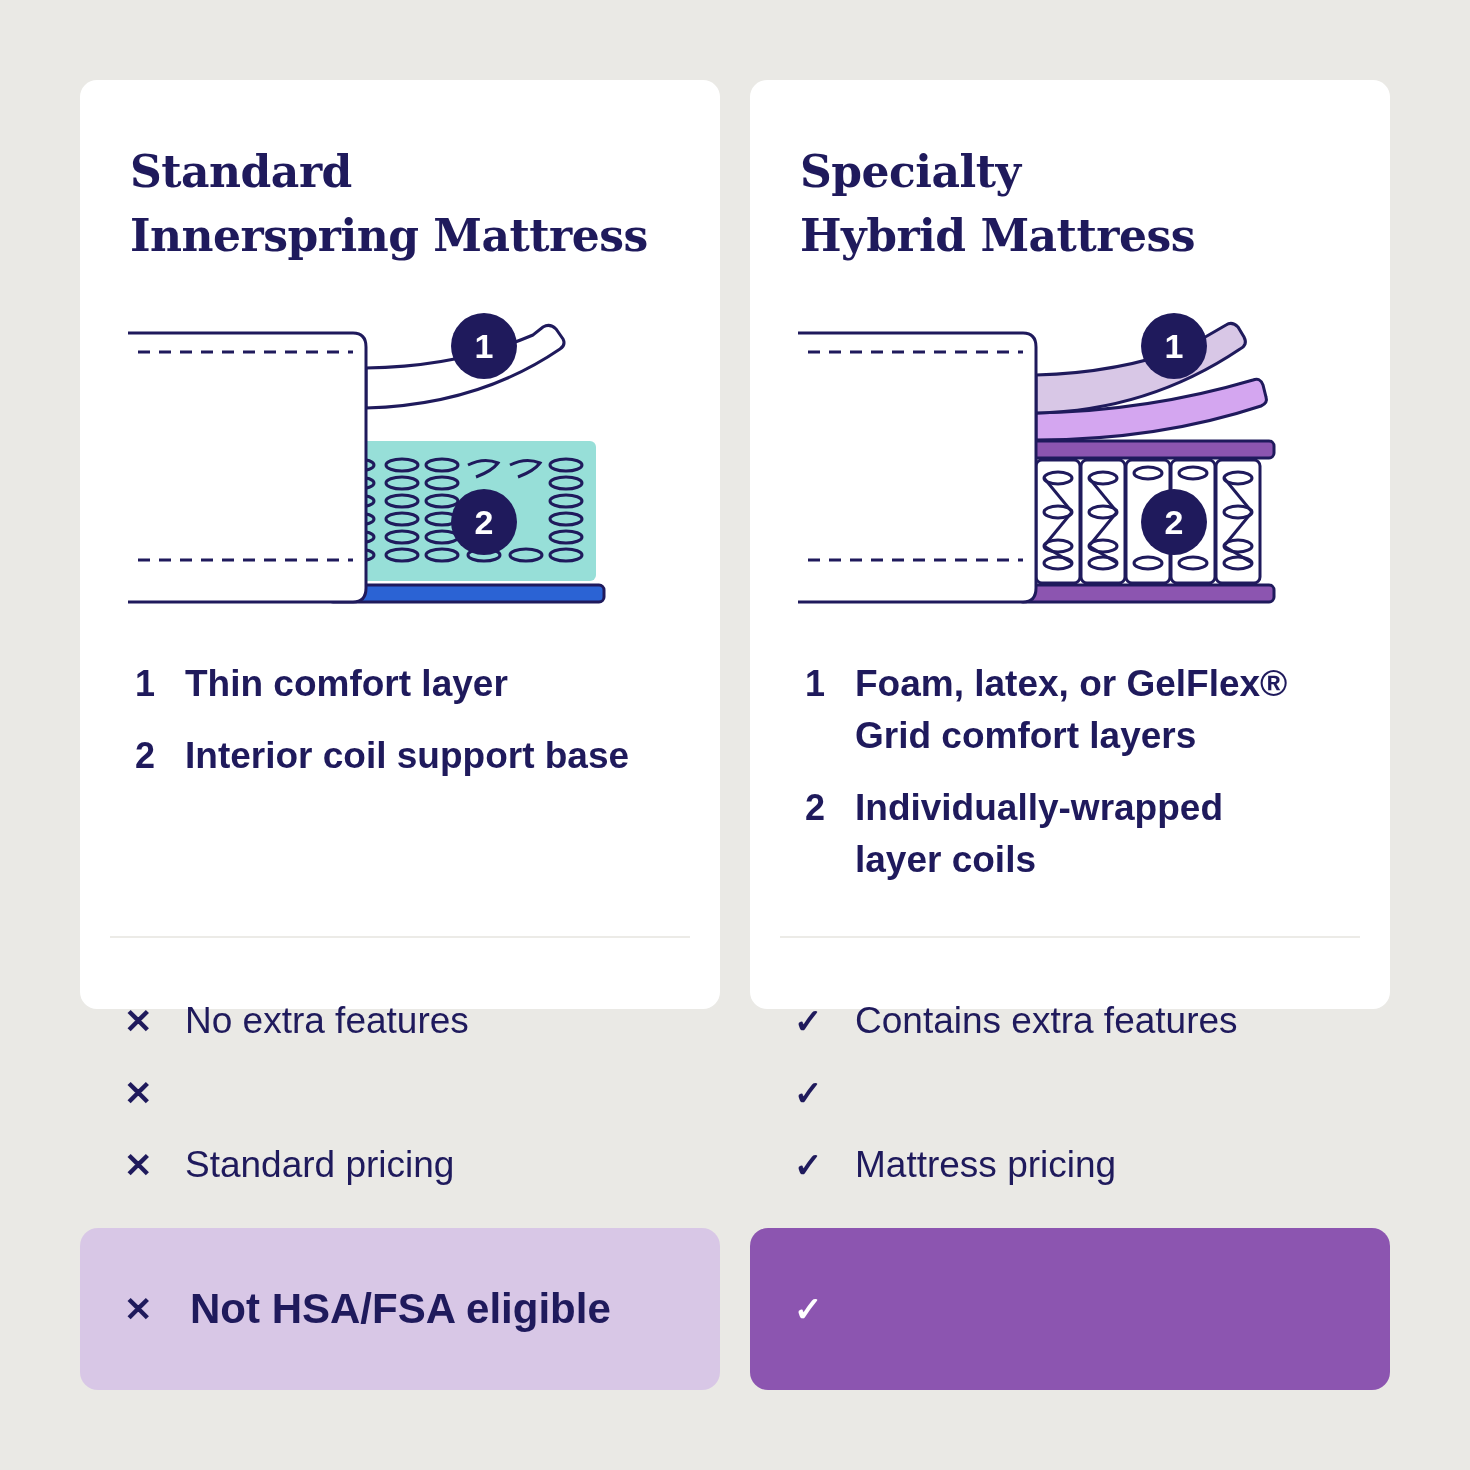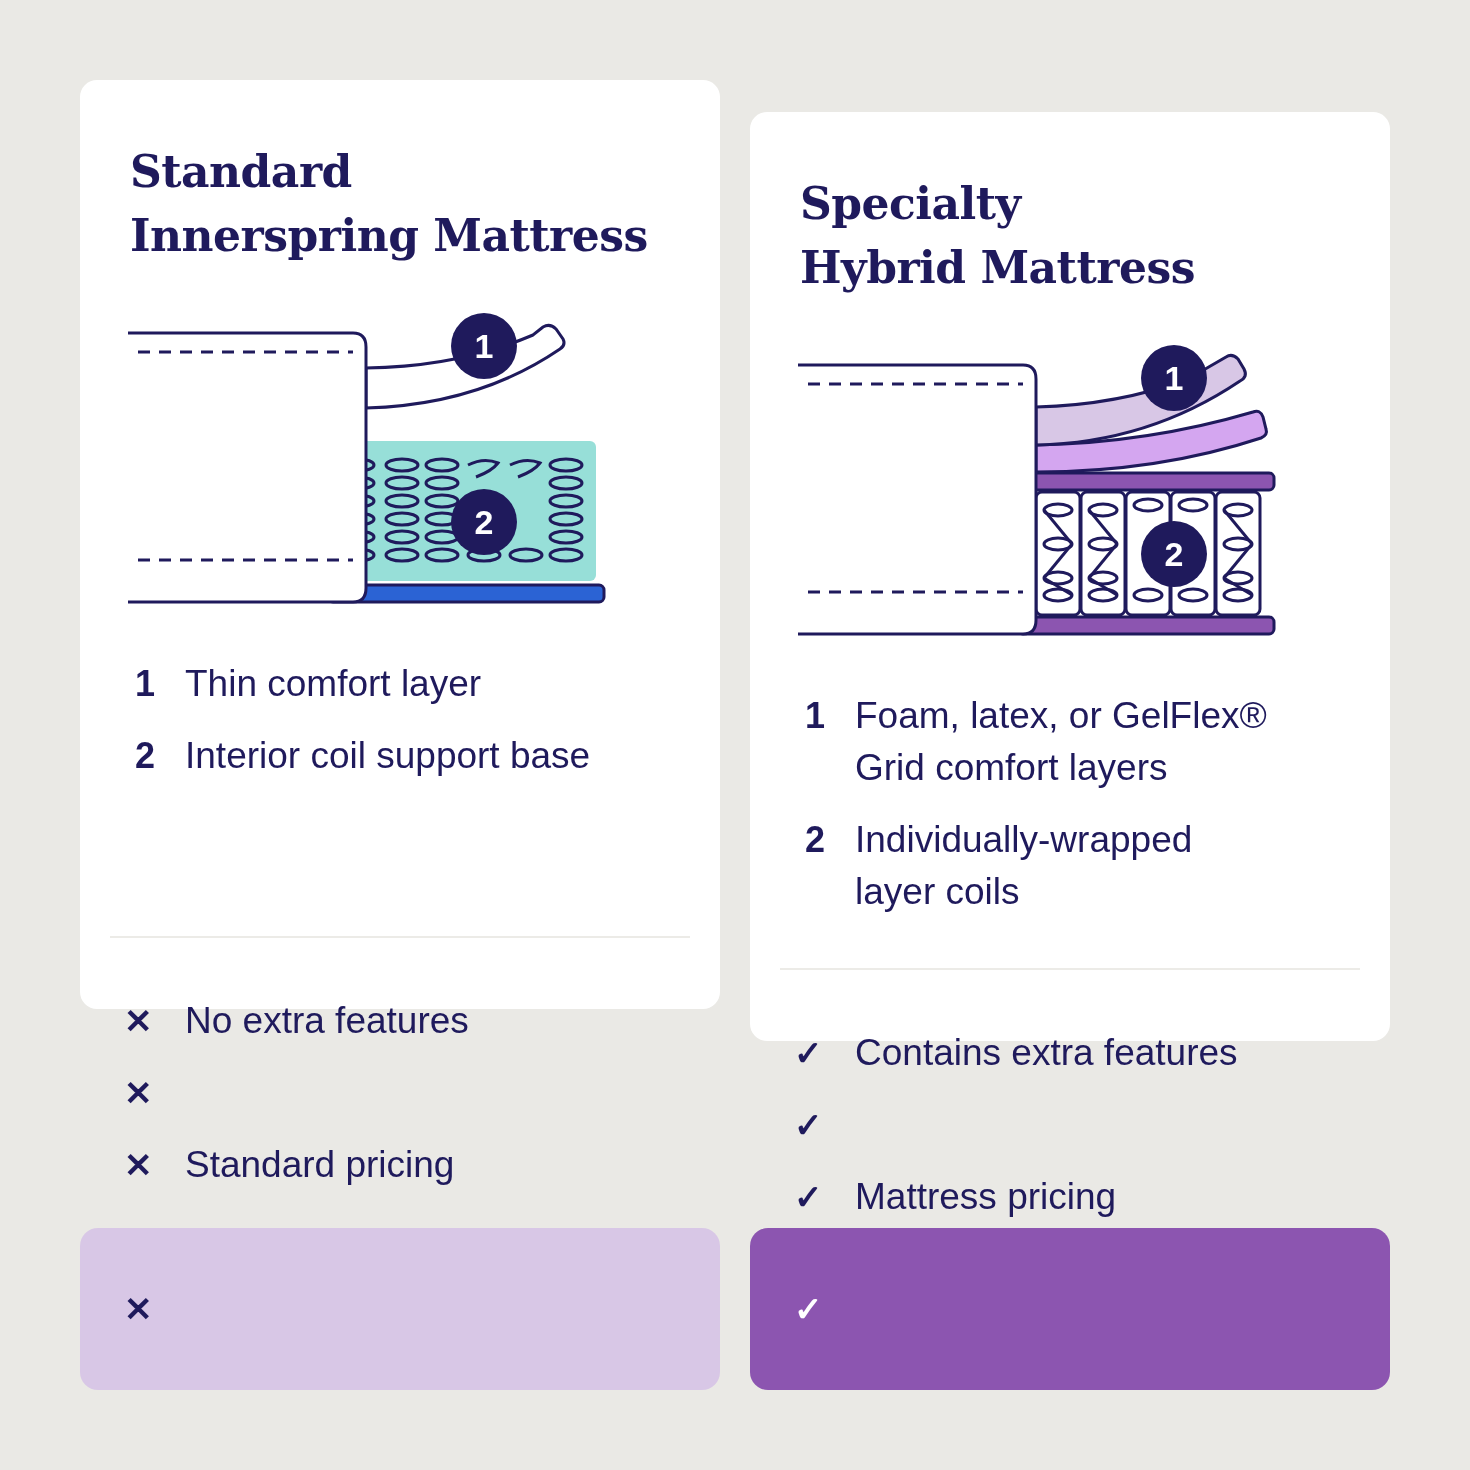--- a/index.html
+++ b/index.html
@@ -3,31 +3,31 @@
 <meta charset="utf-8">
 <style>
   * { box-sizing: border-box; margin: 0; padding: 0; }
   html, body { width: 1470px; height: 1470px; background: #EAE9E5; overflow: hidden; }
   body { position: relative; font-family: "Liberation Sans", sans-serif; color: #1F1A5C; }
   .card {
     position: absolute; top: 80px; width: 640px; height: 929px;
     background: #FFFFFF; border-radius: 17px;
   }
   .card.left { left: 80px; }
-  .card.right { left: 750px; margin-top: 32px; }
+  .card.right { left: 750px; }
   .title {
     position: absolute; left: 50px; top: 60px;
     font-family: "DejaVu Serif", serif; font-weight: bold;
     font-size: 44px; line-height: 64px; color: #1F1A5C; letter-spacing: -0.5px;
   }
   .illus { position: absolute; left: 48px; top: 225px; width: 500px; height: 300px; }
   .numlist { position: absolute; left: 50px; top: 578px; width: 560px; }
   .numitem { display: flex; margin-bottom: 20px; }
   .numitem .n { width: 55px; font-weight: bold; font-size: 36px; line-height: 52px; padding-left: 5px; }
-  .numitem .t { font-size: 37px; line-height: 52px; }
+  .numitem .t { font-size: 37px; line-height: 52px; font-weight: bold; }
   .divider { position: absolute; left: 30px; right: 30px; top: 856px; height: 2px; background: #ECEBE7; }
   .features { position: absolute; left: 44px; top: 905px; }
   .feat { display: flex; align-items: center; height: 72px; }
   .feat .ic { width: 61px; font-size: 34px; font-weight: bold; line-height: 1; }
   .feat .t { font-size: 37px; }
   .badge {
     position: absolute; top: 1228px; width: 640px; height: 162px;
     border-radius: 18px; display: flex; align-items: center;
   }
   .badge.left { left: 80px; background: #D8C7E6; color: #1F1A5C; }
@@ -127,20 +127,21 @@
     </div>
     <div class="feat">
       <span class="ic">✕</span>
       <span class="t">Standard pricing</span>
     </div>
   </div>
 </div>
 
 <div class="badge left">
   <span class="ic">✕</span>
+  <span class="t">Not HSA/FSA eligible</span>
 </div>
 
 <div class="card right">
   <div class="title">
     <div>Specialty</div>
     <div>Hybrid Mattress</div>
   </div>
 
   <svg class="illus" viewBox="0 0 500 300">
 

